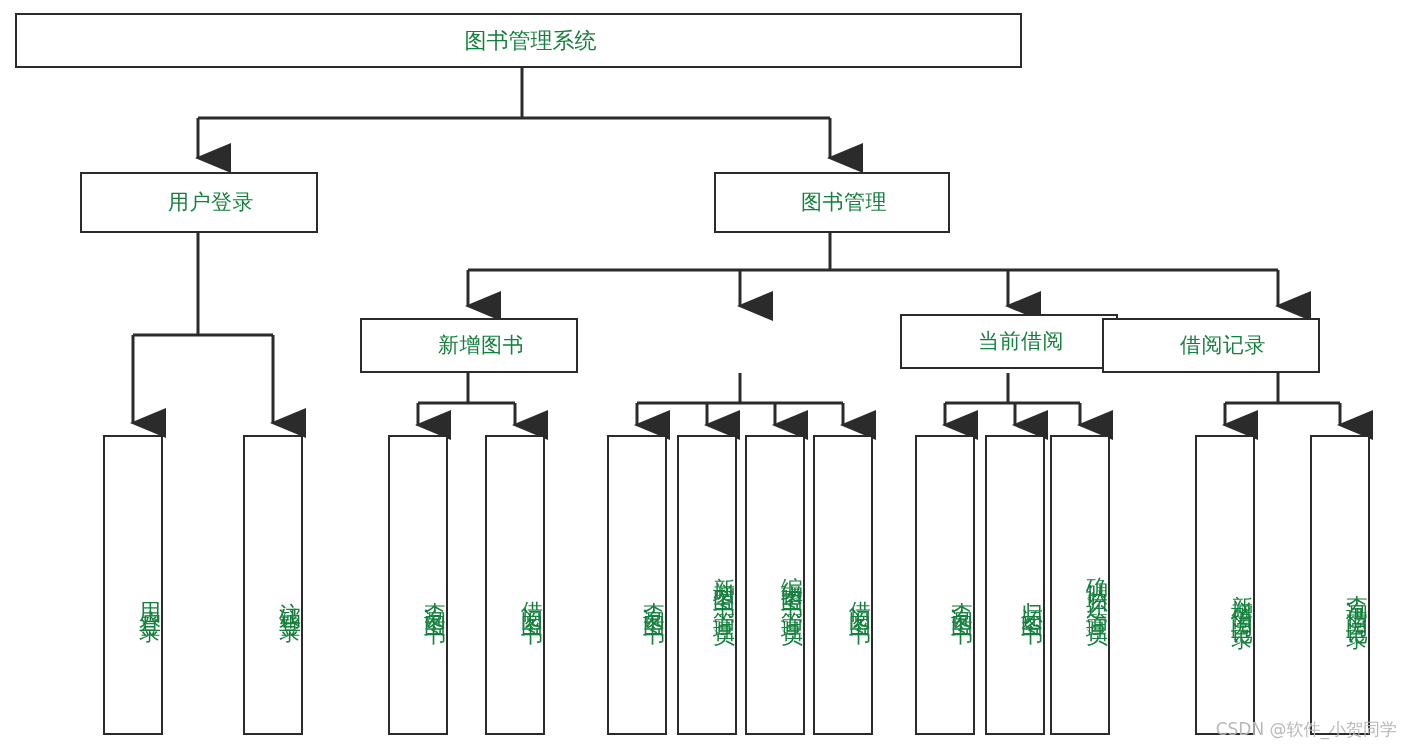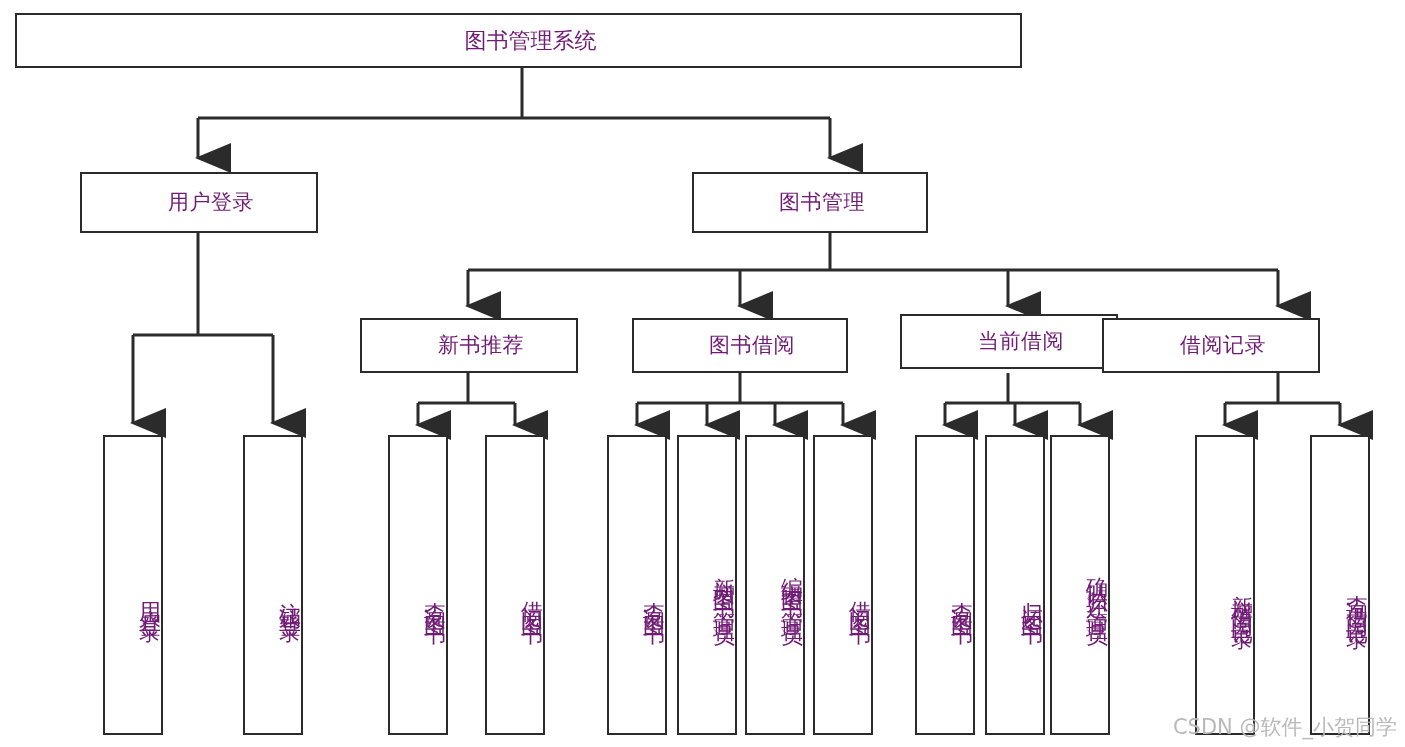--- a/index.html
+++ b/index.html
@@ -25,21 +25,21 @@
     height: 747px;
   }
   .node {
     position: absolute;
     box-sizing: border-box;
     background: #ffffff;
     border: 2px solid #2b2b2b;
     display: flex;
     align-items: center;
     justify-content: center;
-    color: #701a75;
+    color: #15803d;
     padding-left: 24px;
   }
   .node.h {
     font-size: 21px;
     letter-spacing: 0.5px;
     line-height: 1.1;
   }
   .node.root {
     font-size: 22px;
   }
@@ -58,21 +58,21 @@
   }
   .label-v {
     writing-mode: vertical-rl;
     text-orientation: upright;
     white-space: nowrap;
   }
   .watermark {
     position: absolute;
     right: 8px;
     bottom: 6px;
-    font-size: 21px;
+    font-size: 17px;
     color: #b9b9b9;
     white-space: nowrap;
     font-family: "DejaVu Sans", "Liberation Sans", sans-serif;
   }
 </style>
 </head>
 <body>
 
 <div id="stage">
 
@@ -127,29 +127,26 @@
     </g>
   </svg>
 
   <div class="node root" style="left:15px; top:13px; width:1007px; height:55px;">
     <span>图书管理系统</span>
   </div>
 
   <div class="node h" style="left:80px; top:172px; width:238px; height:61px;">
     <span>用户登录</span>
   </div>
-  <div class="node h" style="left:692px; top:172px; width:236px; height:61px;font-family:Liberation Serif, serif;">
+  <div class="node h" style="left:714px; top:172px; width:236px; height:61px;font-family:Liberation Serif, serif;">
     <span>图书管理</span>
   </div>
 
   <div class="node h" style="left:360px; top:318px; width:218px; height:55px;">
-    <span>新书推荐</span>
-  </div>
-  <div class="node h" style="left:632px; top:318px; width:216px; height:55px;">
-    <span>图书借阅</span>
+    <span>新增图书</span>
   </div>
   <div class="node h" style="left:900px; top:314px; width:218px; height:55px;">
     <span>当前借阅</span>
   </div>
   <div class="node h" style="left:1102px; top:318px; width:218px; height:55px;">
     <span>借阅记录</span>
   </div>
 
   <div class="node v" style="left:103px; top:435px; width:60px; height:300px;">
     <span class="label-v">用户登录</span>

